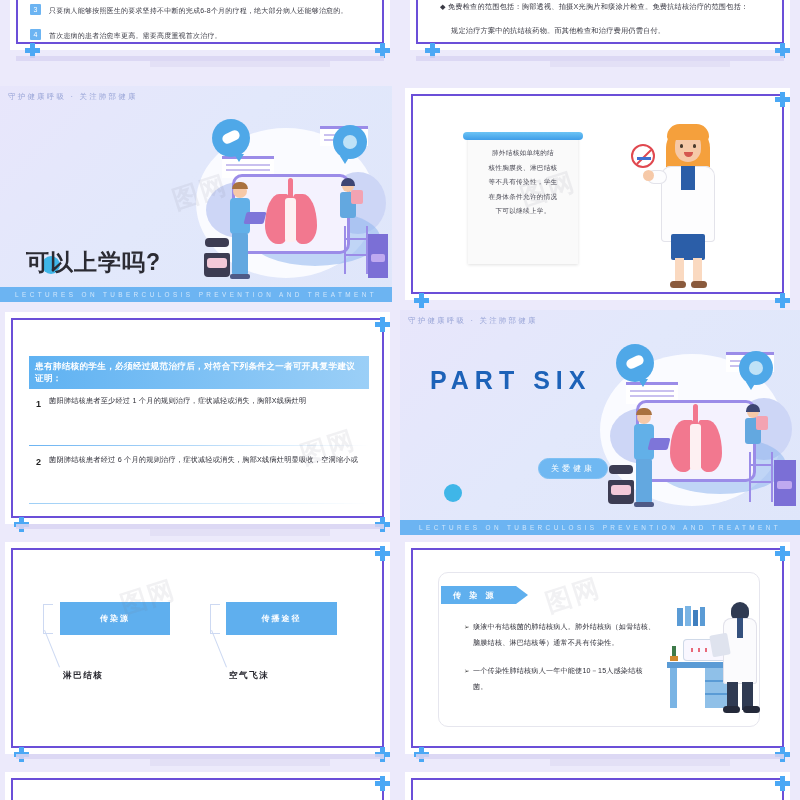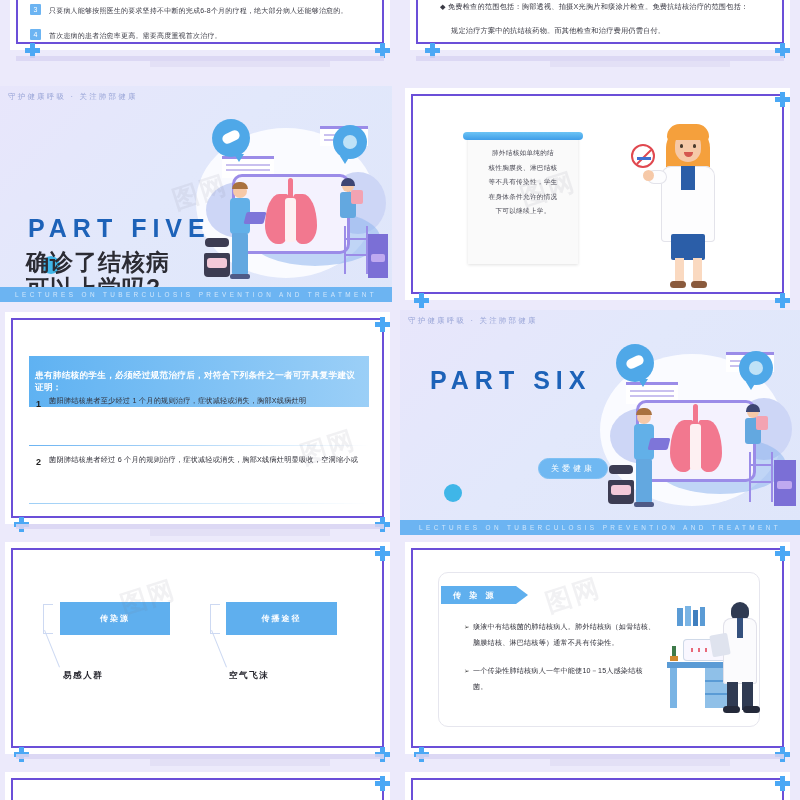--- a/index.html
+++ b/index.html
@@ -75,21 +75,21 @@
   .papers{position:absolute;background:#fff;border-top:3px solid #9b8ce8;}
   .paper-line{position:absolute;height:2px;background:#c9c0ef;}
   .shelf{position:absolute;background:#7b6fd6;}
   .mchart{position:absolute;background:#f9f7ff;border-radius:4px;}
 
   
   .ct{position:relative;width:100%;height:100%;background:#fff;}
   .banner{
     position:absolute;background:linear-gradient(90deg,#5fb2f2,#9bcff7);
     color:#fff;font-weight:bold;font-size:8.6px;line-height:1.45;
-    padding:13px 6px;letter-spacing:.3px;
+    padding:4px 6px;letter-spacing:.3px;
   }
   .li{position:absolute;font-size:7.2px;color:#2f2f38;line-height:2.05;letter-spacing:.2px;}
   .li .num{position:absolute;left:-13px;top:1px;font-size:9px;font-weight:bold;color:#222;}
   .rule{position:absolute;height:1px;background:linear-gradient(90deg,#6cb4f2,#ffffff);}
 
   
   .chip{
     position:absolute;width:11px;height:11px;background:#6cb4f2;color:#fff;
     font-size:7px;display:flex;align-items:center;justify-content:center;border-radius:1px;
   }
@@ -215,23 +215,21 @@
     <div class="ill" style="left:344px;top:168px;width:24px;height:2px;background:#9b8ce8;"></div>
     <div class="shelf" style="left:368px;top:148px;width:20px;height:44px;"></div>
     <div class="ill" style="left:371px;top:168px;width:14px;height:8px;background:#bfa9f0;border-radius:2px;"></div>
 
     <div class="ill" style="left:204px;top:167px;width:26px;height:24px;background:#3c3c52;border-radius:2px 2px 4px 4px;"></div>
     <div class="ill" style="left:205px;top:152px;width:24px;height:9px;background:#3c3c52;border-radius:4px;"></div>
     <div class="ill" style="left:207px;top:172px;width:20px;height:10px;background:#f3c9d8;border-radius:3px;"></div>
 
     <div class="virus" style="left:42px;top:170px;width:18px;height:18px;"></div>
 
-    <div class="part-en" style="left:28px;top:128px;">PART FIVE</div>
     <div class="part-cn" style="left:26px;top:164px;">
-      <div>确诊了结核病</div>
       <div>可以上学吗?</div>
     </div>
 
     <div class="footer">LECTURES ON TUBERCULOSIS PREVENTION AND TREATMENT</div>
   </div>
   <div class="wm" style="left:172px;top:175px;">图网</div>
 
   <div class="slide" style="left:405px;top:88px;width:385px;height:212px;">
     <div class="ct">
       <div class="notepaper" style="left:63px;top:48px;width:110px;height:128px;"></div>
@@ -353,21 +351,21 @@
     <div class="part-en" style="left:30px;top:56px;">PART SIX</div>
     <div class="pill" style="left:138px;top:148px;">关爱健康</div>
     <div class="footer">LECTURES ON TUBERCULOSIS PREVENTION AND TREATMENT</div>
   </div>
 
   <div class="slide" style="left:5px;top:542px;width:385px;height:212px;">
     <div class="ct">
       <div class="bracket" style="left:38px;top:62px;width:10px;height:30px;"></div>
       <div class="flowbox" style="left:55px;top:60px;width:110px;height:33px;">传染源</div>
       <div class="leader" style="left:40px;top:88px;width:40px;height:1px;transform:rotate(68deg);"></div>
-      <div class="flowlabel" style="left:58px;top:128px;">易感人群</div>
+      <div class="flowlabel" style="left:58px;top:128px;">淋巴结核</div>
 
       <div class="bracket" style="left:205px;top:62px;width:10px;height:30px;"></div>
       <div class="flowbox" style="left:221px;top:60px;width:111px;height:33px;">传播途径</div>
       <div class="leader" style="left:207px;top:88px;width:40px;height:1px;transform:rotate(68deg);"></div>
       <div class="flowlabel" style="left:224px;top:128px;">空气飞沫</div>
     </div>
     <div class="inner-border"></div>
   </div>
   <div class="plus" style="left:375px;top:546px;"></div>
   <div class="plus" style="left:14px;top:747px;"></div>

